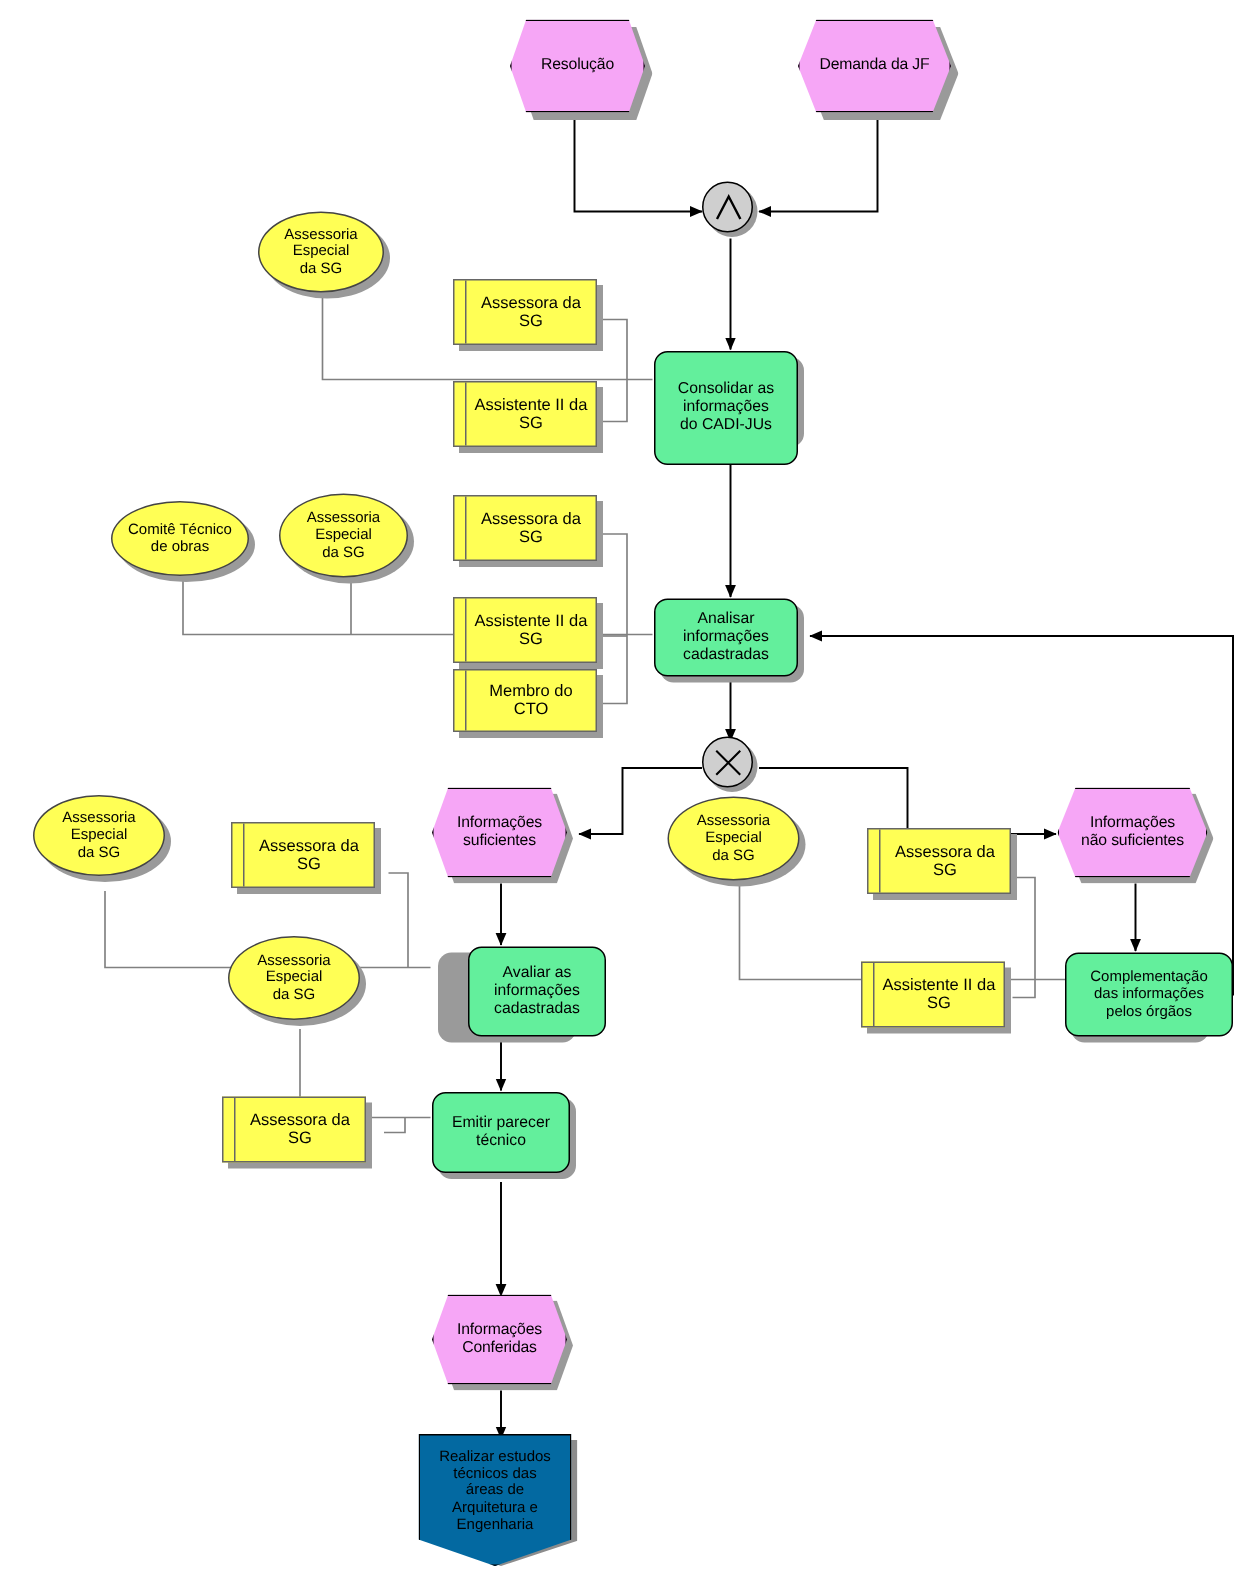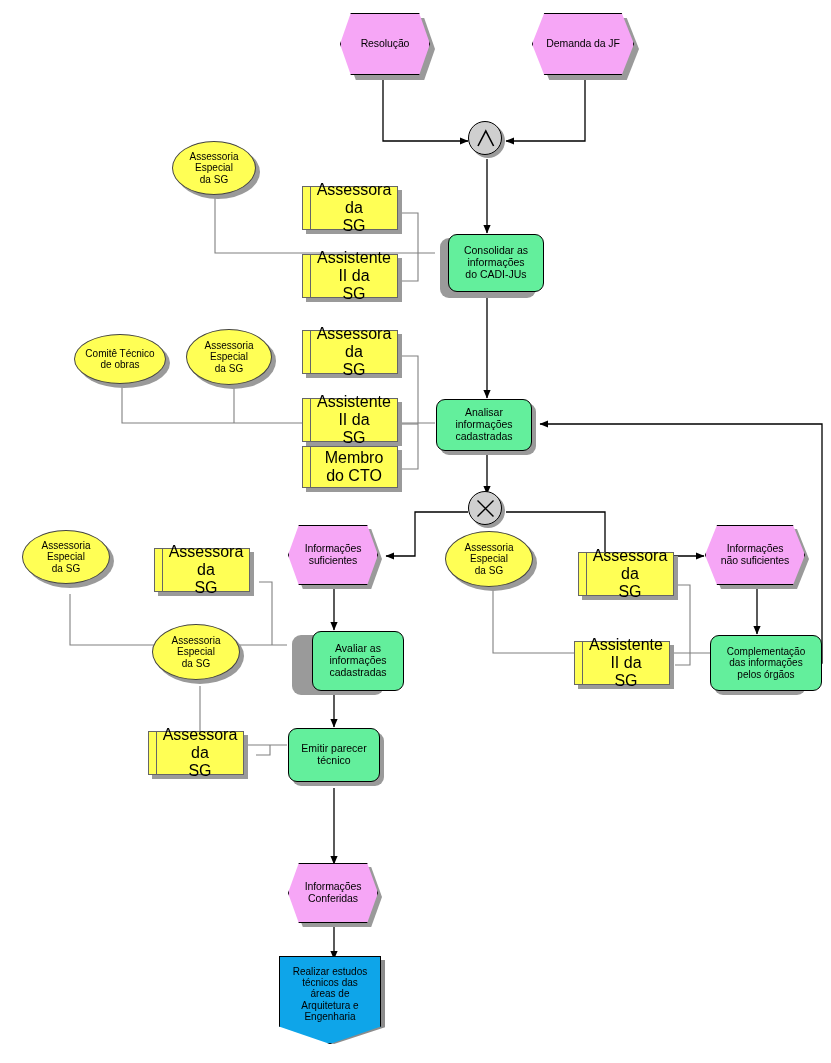--- a/index.html
+++ b/index.html
@@ -73,40 +73,40 @@
   .org-shadow {
     position: absolute;
     background: #9a9a9a;
     border-radius: 50%;
   }
 
   
   .role {
     background: #ffff55;
     border: 1px solid #666;
-    font-size: 16px;
+    font-size: 11px;
     padding: 2px 4px 2px 12px;
   }
   .role::before {
     content: "";
     position: absolute;
     left: 7px;
     top: 0;
     bottom: 0;
     width: 1px;
     background: #666;
   }
   .role-shadow {
     position: absolute;
     background: #9a9a9a;
   }
 
   
   .iface {
-    background: #0ea5e9;
+    background: #0369a1;
     border: 1px solid #000;
     font-size: 10.5px;
     padding: 2px 4px 14px 4px;
     clip-path: polygon(0% 0%, 100% 0%, 100% 80%, 50% 100%, 0% 80%);
   }
   .iface-shadow {
     position: absolute;
     background: #8c8c8c;
     clip-path: polygon(0% 0%, 100% 0%, 100% 80%, 50% 100%, 0% 80%);
   }
@@ -229,21 +229,21 @@
 
   <div class="node event" style="left:288px; top:525px; width:90px; height:60px;">Informações
 suficientes</div>
 
   <div class="node event" style="left:705px; top:525px; width:100px; height:60px;">Informações
 não suficientes</div>
 
   <div class="node event" style="left:288px; top:863px; width:90px; height:60px;">Informações
 Conferidas</div>
 
-  <div class="node func" style="left:436px; top:234px; width:96px; height:58px;margin-left:12px;">Consolidar as
+  <div class="node func" style="left:436px; top:234px; width:96px; height:76px;">Consolidar as
 informações
 do CADI-JUs</div>
 
   <div class="node func" style="left:436px; top:399px; width:96px; height:52px;text-align:center;">Analisar
 informações
 cadastradas</div>
 
   <div class="node func" style="left:288px; top:631px; width:92px; height:60px;margin-left:24px;">Avaliar as
 informações
 cadastradas</div>

